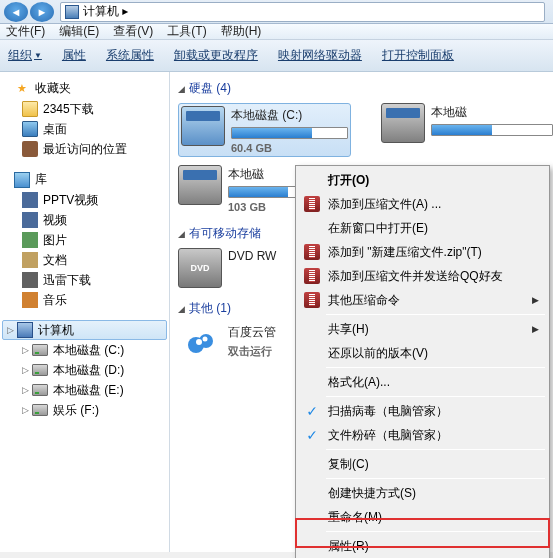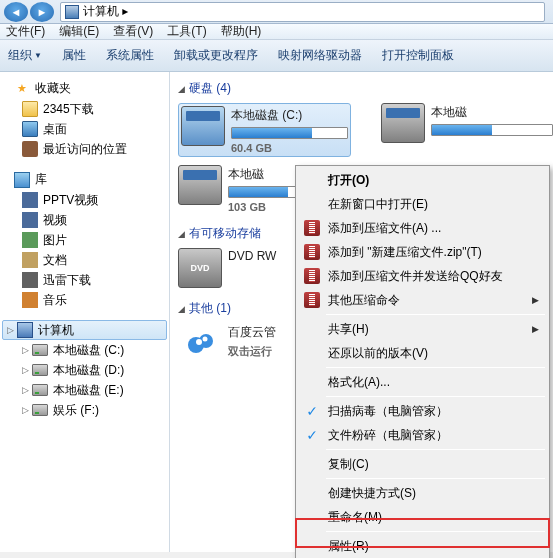--- a/index.html
+++ b/index.html
@@ -7,21 +7,21 @@
 
 .titlebar { height: 24px; background: linear-gradient(#e6eef7,#d9e6f3); display: flex; align-items: center; padding: 0 4px; border-bottom: 1px solid #a6b9cf; }
 .nav-back, .nav-fwd { width: 24px; height: 20px; background: radial-gradient(circle at 50% 40%, #5da9e8, #2a6db3); border-radius: 50%; margin-right: 2px; display:flex;align-items:center;justify-content:center;color:#fff;font-size:11px;}
 .addr-bar { flex:1; height: 20px; background: #fff; border: 1px solid #9aaec5; border-radius: 2px; display:flex; align-items:center; padding:0 4px; margin:0 4px;}
 .addr-ic { width:14px;height:14px;background:linear-gradient(#b8cee6,#4a7fb8);border:1px solid #2a578e;margin-right:4px;}
 
 .menubar { height: 16px; background: linear-gradient(#f7fbff,#e4eef7); display:flex; align-items:center; padding:0 6px; gap:14px; border-bottom:1px solid #c5d2e0;}
 .menubar span { color:#222; }
 
 .toolbar { height: 32px; background: linear-gradient(#eef4fb,#d7e4f0); display:flex; align-items:center; padding:0 8px; gap:20px; border-bottom:1px solid #b8cada;}
-.toolbar span { color:#1a3e6e; }
+.toolbar span { color:#1a3e6e;text-decoration:underline; }
 .tb-item { display:flex; align-items:center; gap:2px; }
 .dd { font-size:8px; color:#1a3e6e; }
 
 .body { display:flex; height: calc(558px - 24px - 22px - 32px); }
 .sidebar { width: 170px; background:#fff; border-right:1px solid #d0dae4; padding:6px 0; overflow:hidden;}
 .side-group { margin-bottom: 10px; }
 .side-head { display:flex; align-items:center; padding:2px 8px 2px 4px; }
 .side-item { display:flex; align-items:center; padding:2px 8px 2px 22px; height:20px; }
 .side-item.sel { background:linear-gradient(#e5f1fb,#cfe5f7); border:1px solid #8ab9e6; border-radius:2px; margin:0 2px; padding-left:20px;}
 .tri { width:10px; color:#6a6a6a; font-size:9px; display:inline-block; }
@@ -261,25 +261,25 @@
       </div>
     </div>
   </div>
 </div>
 
 <div class="ctx-menu">
   <div class="ctx-item bold">
       <span>打开(O)</span>
     </div>
   <div class="ctx-item">
-      <span>在新窗口中打开(E)</span>
-    </div>
-  <div class="ctx-item">
       <span class="ctx-ic ic-zip"></span>
       <span>添加到压缩文件(A) ...</span>
+    </div>
+  <div class="ctx-item">
+      <span>在新窗口中打开(E)</span>
     </div>
   <div class="ctx-item">
       <span class="ctx-ic ic-zip"></span>
       <span>添加到 "新建压缩文件.zip"(T)</span>
     </div>
   <div class="ctx-item">
       <span class="ctx-ic ic-zip"></span>
       <span>添加到压缩文件并发送给QQ好友</span>
     </div>
   <div class="ctx-item">

